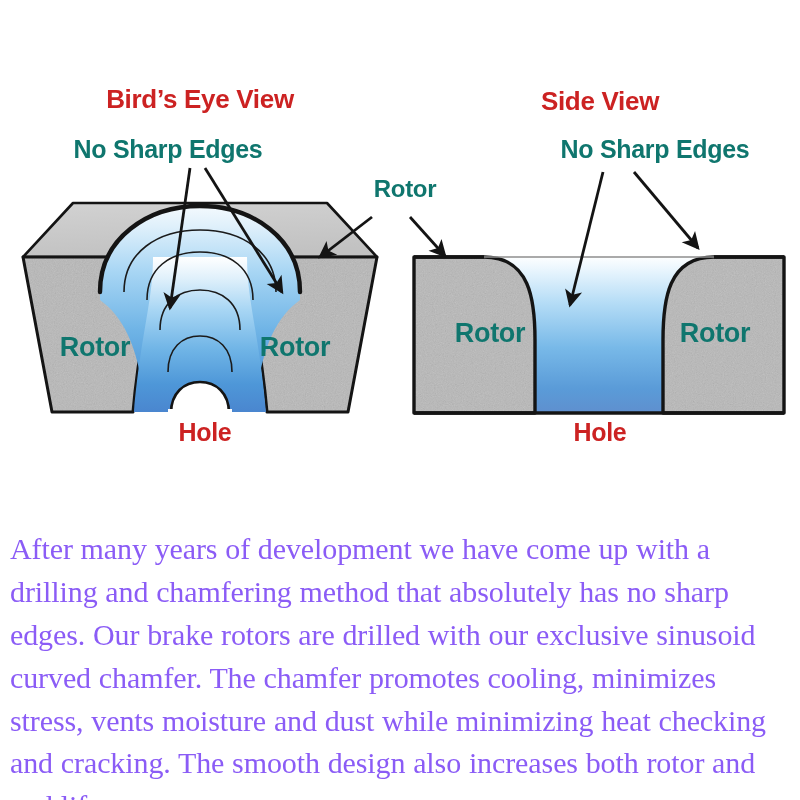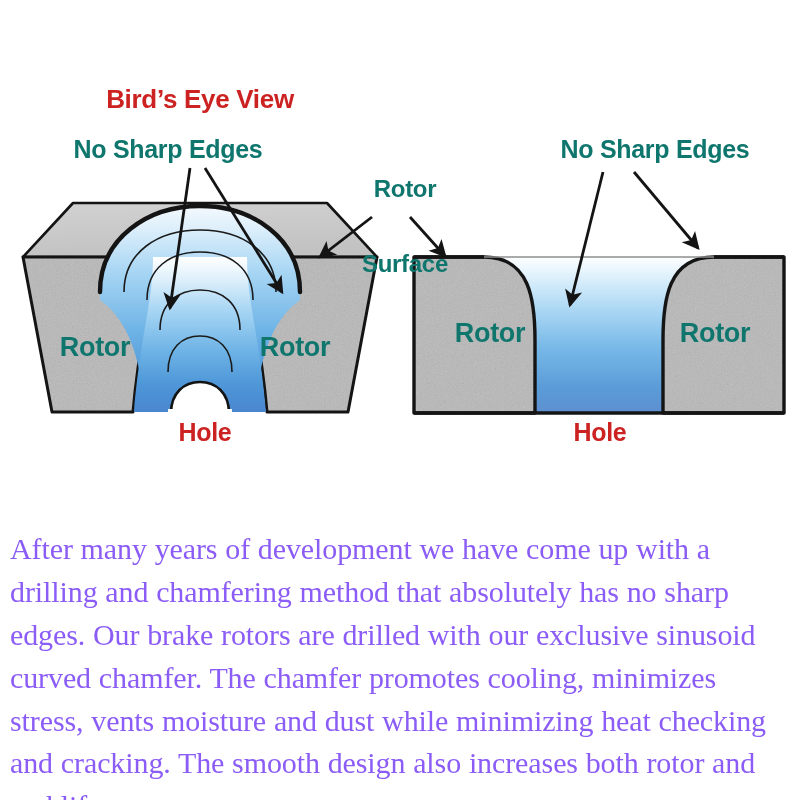--- a/index.html
+++ b/index.html
@@ -234,28 +234,28 @@
       <path d="M 410,217 L 445,256" marker-end="url(#arrowHead)"></path>
 
       <path d="M 603,172 L 570,305" marker-end="url(#arrowHead)"></path>
 
       <path d="M 634,172 L 698,248" marker-end="url(#arrowHead)"></path>
     </g>
   </svg>
 
   <p class="lbl lbl-red title-left">Bird’s Eye View</p>
 
+  <p class="lbl lbl-red title-right">Side View</p>
 
   <p class="lbl lbl-black nse-left">No Sharp Edges</p>
 
   <p class="lbl lbl-black nse-right">No Sharp Edges</p>
 
   <div class="lbl lbl-black rbs">
     <div>Rotor</div>
-    <div>Surface</div>
   </div>
 
   <p class="lbl lbl-black rotor-bev-l">Rotor</p>
   <p class="lbl lbl-black rotor-bev-r">Rotor</p>
 
   <p class="lbl lbl-black rotor-sv-l">Rotor</p>
   <p class="lbl lbl-black rotor-sv-r">Rotor</p>
 
   <p class="lbl lbl-red hole-left">Hole</p>
   <p class="lbl lbl-red hole-right">Hole</p>

